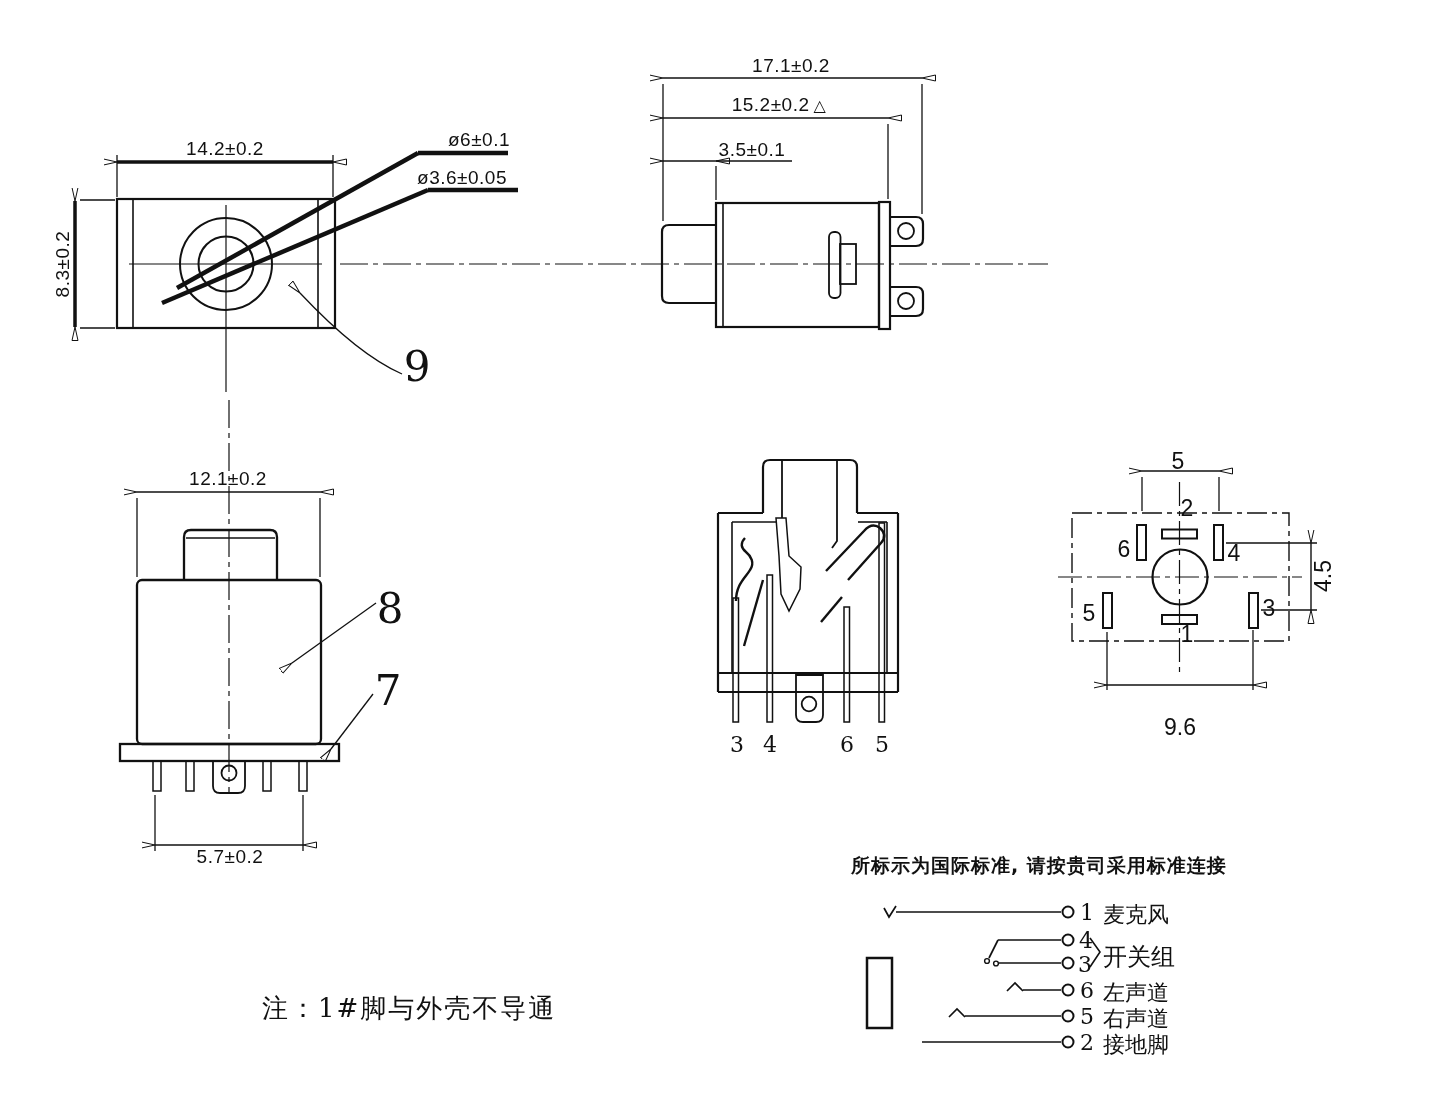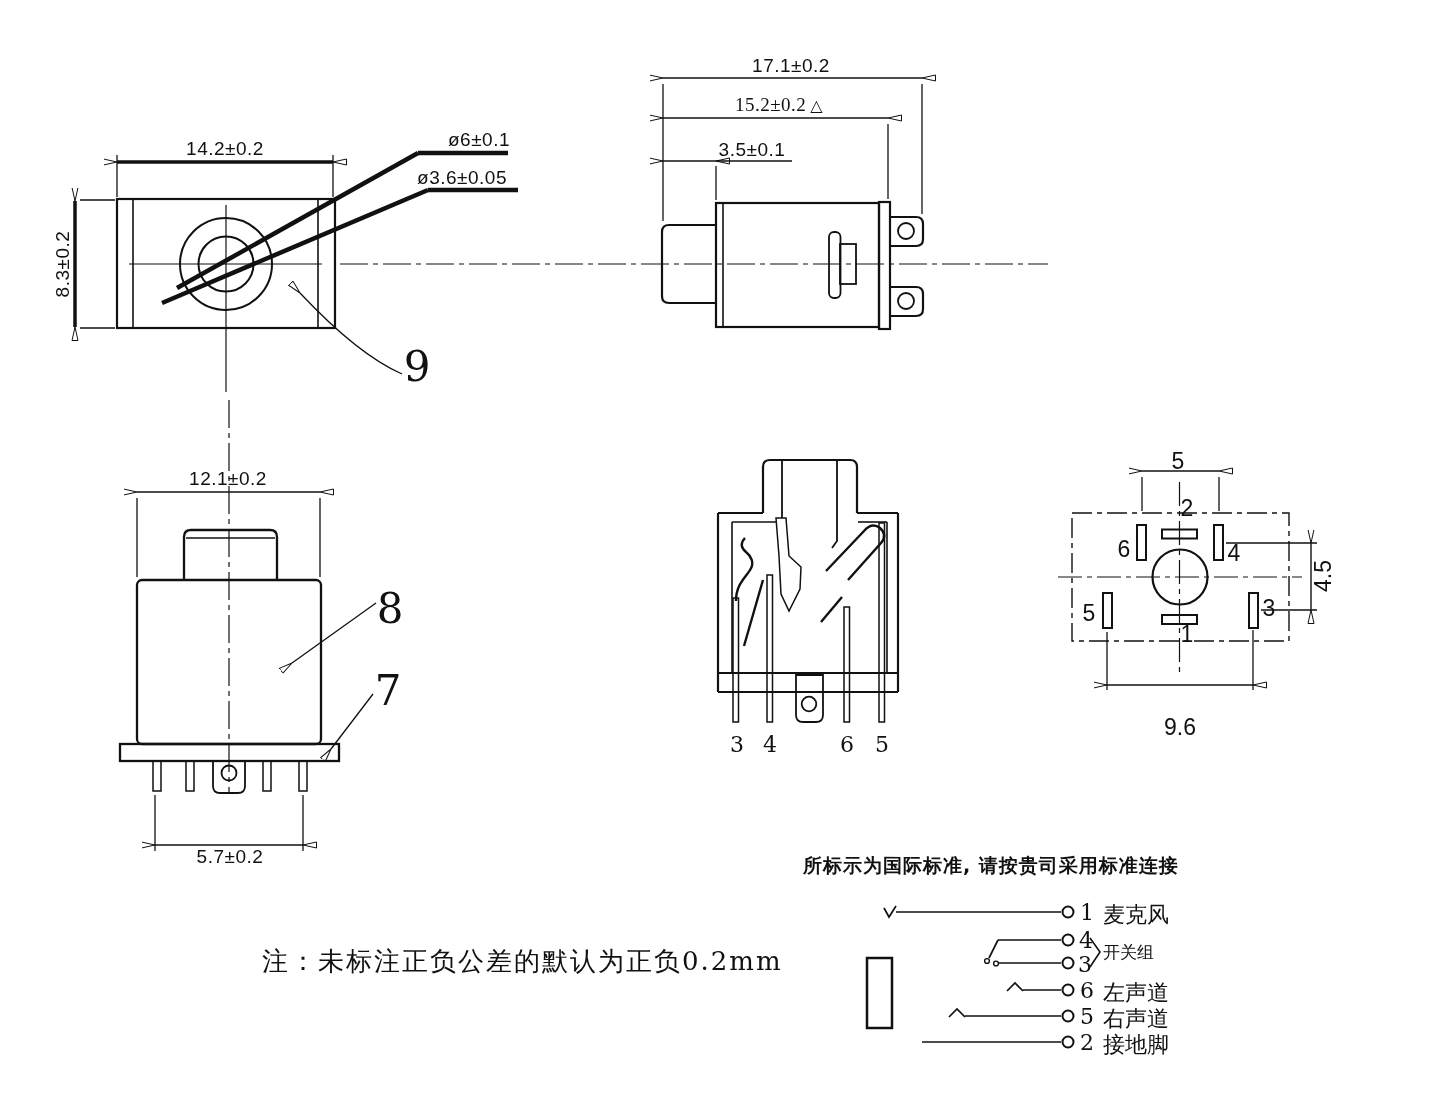--- a/index.html
+++ b/index.html
@@ -4,32 +4,32 @@
 <style>
   html,body{margin:0;padding:0;background:#fff;}
   #canvas{position:relative;width:1446px;height:1110px;background:#ffffff;overflow:hidden;
           font-family:"Liberation Sans",sans-serif;color:#111;}
   #art{position:absolute;left:0;top:0;}
   svg line,svg path,svg rect,svg circle,svg polyline{stroke:#111;fill:none;}
   .txt{position:absolute;white-space:nowrap;color:#111;}
   .dim{font-family:"Liberation Sans",sans-serif;font-size:19px;letter-spacing:.5px;
        transform:translate(-50%,-50%);}
   .dim.rot{transform:translate(-50%,-50%) rotate(-90deg);}
-  .dimflex{display:flex;align-items:center;gap:4px;font-family:Liberation Serif, serif;}
+  .dimflex{display:flex;align-items:center;gap:4px;}
   .tri{font-size:16px;}
   .part-label{font-family:"DejaVu Serif",serif;font-size:42px;transform:translate(-50%,-50%);}
   .pnum{font-family:"DejaVu Serif",serif;font-size:22px;transform:translate(-50%,-50%);}
   .pcbnum{font-family:"Liberation Sans",sans-serif;font-size:23px;transform:translate(-50%,-50%);}
   .pcbnum.rot{transform:translate(-50%,-50%) rotate(-90deg);}
   .cn-serif-title{font-family:"DejaVu Serif",serif;font-size:42px;letter-spacing:6px;}
   .contact-title{font-family:"DejaVu Sans",sans-serif;font-weight:bold;font-size:40px;letter-spacing:3px;}
-  .contact-sub{font-family:"DejaVu Sans",sans-serif;font-weight:bold;font-size:19px;letter-spacing:1px;}
+  .contact-sub{font-family:"DejaVu Sans",sans-serif;font-weight:bold;font-size:19px;letter-spacing:1px;margin-left:48px;}
   .note{font-family:"DejaVu Serif",serif;font-size:26px;letter-spacing:2px;}
   .schrow{display:flex;gap:9px;font-family:"DejaVu Serif",serif;font-size:22px;}
-  .swlabel{font-family:"DejaVu Serif",serif;font-size:17px;}
+  .swlabel{font-family:"DejaVu Serif",serif;font-size:24px;}
 </style>
 </head>
 <body>
 
 <div id="canvas">
 
 <svg id="art" width="1446" height="1110" viewBox="0 0 1446 1110">
   <defs>
     <marker id="arr" viewBox="0 0 14 8" refX="0.5" refY="4" markerWidth="14" markerHeight="8" markerUnits="userSpaceOnUse" orient="auto-start-reverse">
       <path d="M0.5,4 L14,1 L14,7 Z" fill="#111" stroke="none"></path>
@@ -256,15 +256,15 @@
   </div>
   <div class="txt schrow" style="left:1080px;top:1004px">
     <span>5</span>
     <span>右声道</span>
   </div>
   <div class="txt schrow" style="left:1080px;top:1030px">
     <span>2</span>
     <span>接地脚</span>
   </div>
 
-  <div class="txt note" style="left:262px;top:944px">注：未标注正负公差的默认为正负0.2mm</div>
+  <div class="txt note" style="left:262px;top:991px">注：1#脚与外壳不导通</div>
 
 </div>
 
 </body></html>

